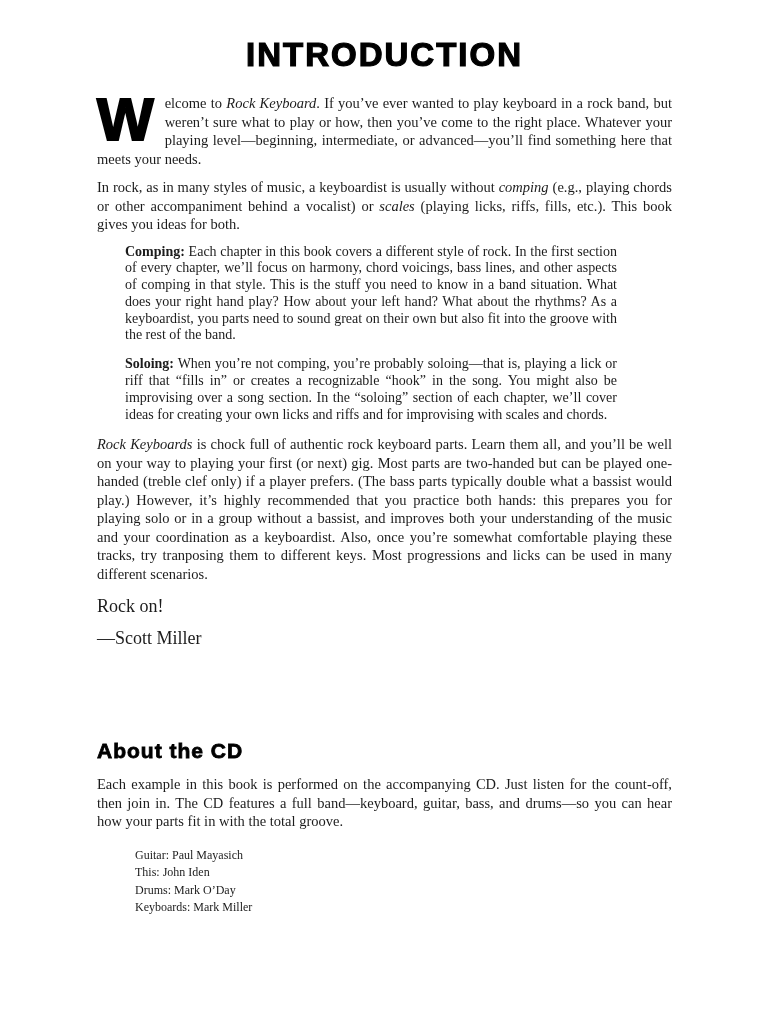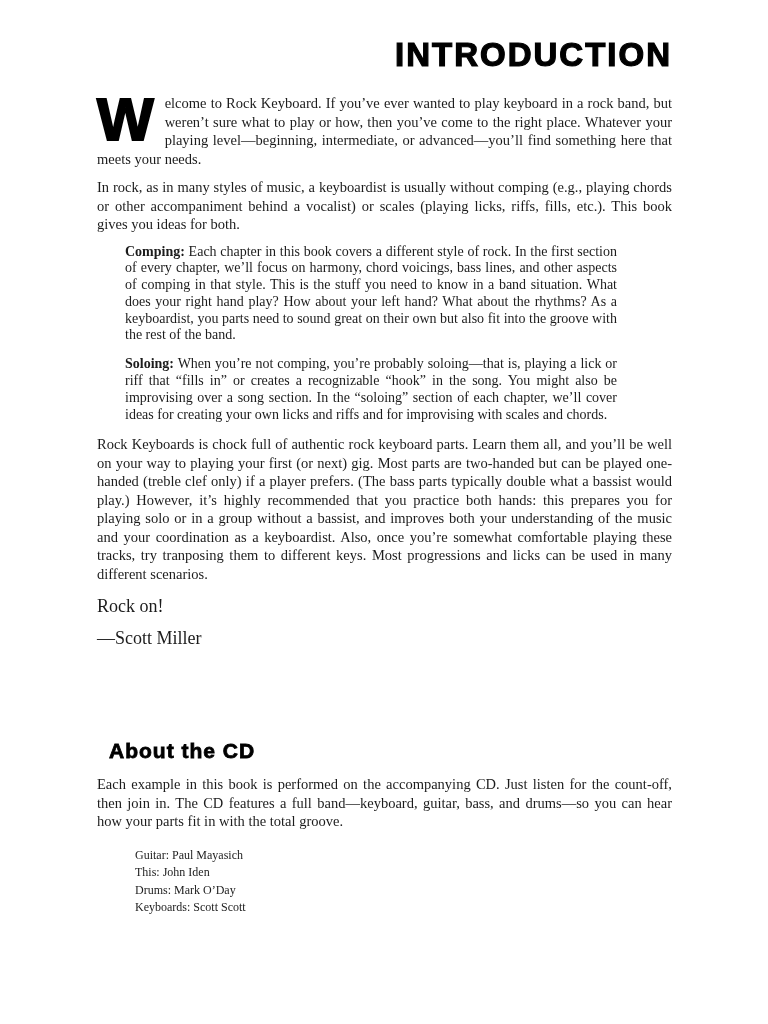--- a/index.html
+++ b/index.html
@@ -13,21 +13,21 @@
     height: 1024px;
     background: #ffffff;
     box-sizing: border-box;
     padding: 36px 96px 0 97px;
     font-family: "Liberation Serif", serif;
     color: #1c1c1c;
     overflow: hidden;
   }
   .title {
     margin: 0 0 20px 0;
-    text-align: right;
+    text-align: center;
     font-family: "Liberation Sans", sans-serif;
     font-weight: bold;
     font-size: 33px;
     line-height: 38px;
     letter-spacing: 2px;
     color: #000;
     -webkit-text-stroke: 1.2px #000;
   }
   p.body-para {
     margin: 0 0 10px 0;
@@ -46,25 +46,25 @@
     -webkit-text-stroke: 2px #000;
   }
   .indent-para {
     margin: 0 55px 12px 28px;
     font-size: 14px;
     line-height: 16.8px;
     text-align: justify;
     font-family: Liberation Serif, serif;
   }
   .bold { font-weight: bold; }
-  .ital { }
+  .ital { font-style: italic; }
   .signoff { margin: 14px 0 0 0; font-size: 18px; line-height: 18px; }
   .signature { }
   .about-heading {
-    margin: 92px 0 12px 12px;
+    margin: 92px 0 12px 0;
     font-family: "Liberation Sans", sans-serif;
     font-weight: bold;
     font-size: 21px;
     letter-spacing: 1px;
     color: #000;
     -webkit-text-stroke: 0.8px #000;
   }
   .credits {
     margin: 16px 0 0 38px;
     font-size: 12px;
@@ -96,16 +96,16 @@
   <p class="signoff signature">—Scott Miller</p>
 
   <h2 class="about-heading">About the CD</h2>
 
   <p class="body-para">Each example in this book is performed on the accompanying CD. Just listen for the count-off, then join in. The CD features a full band—keyboard, guitar, bass, and drums—so you can hear how your parts fit in with the total groove.</p>
 
   <div class="credits">
     <p class="credit-line">Guitar: Paul Mayasich</p>
     <p class="credit-line">This: John Iden</p>
     <p class="credit-line">Drums: Mark O’Day</p>
-    <p class="credit-line">Keyboards: Scott Scott</p>
+    <p class="credit-line">Keyboards: Mark Miller</p>
   </div>
 
 </div>
 
 </body></html>

